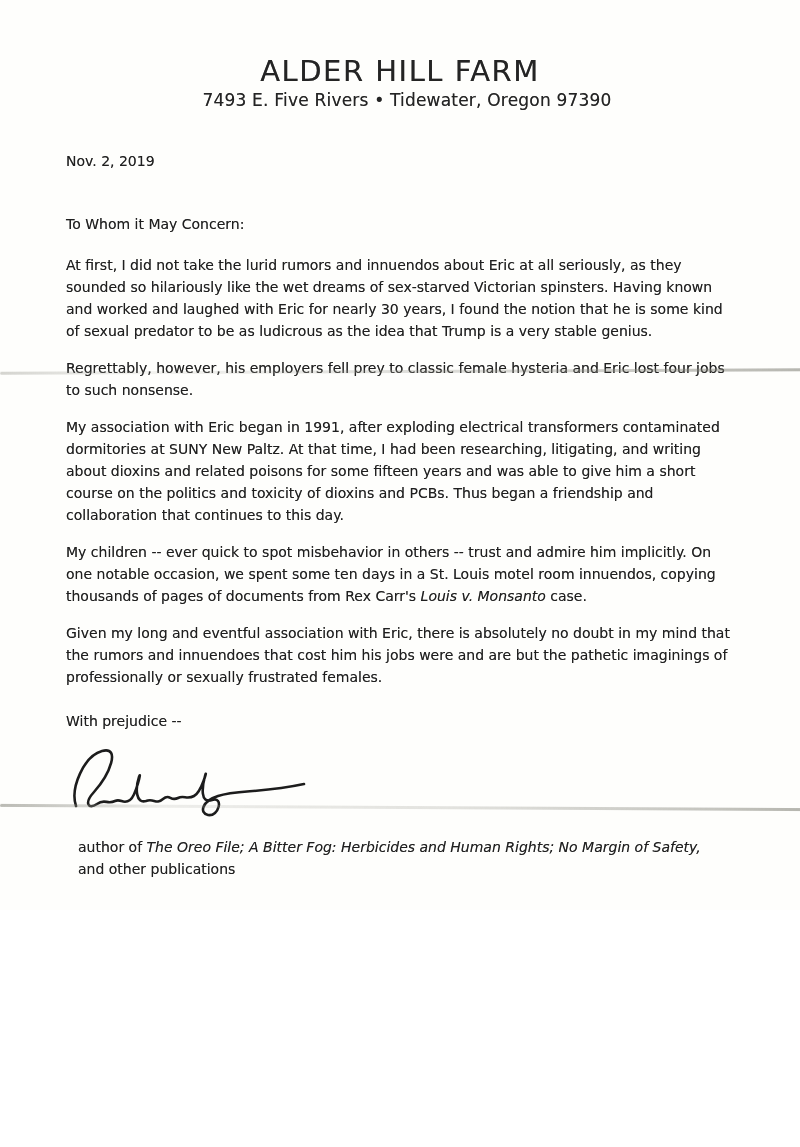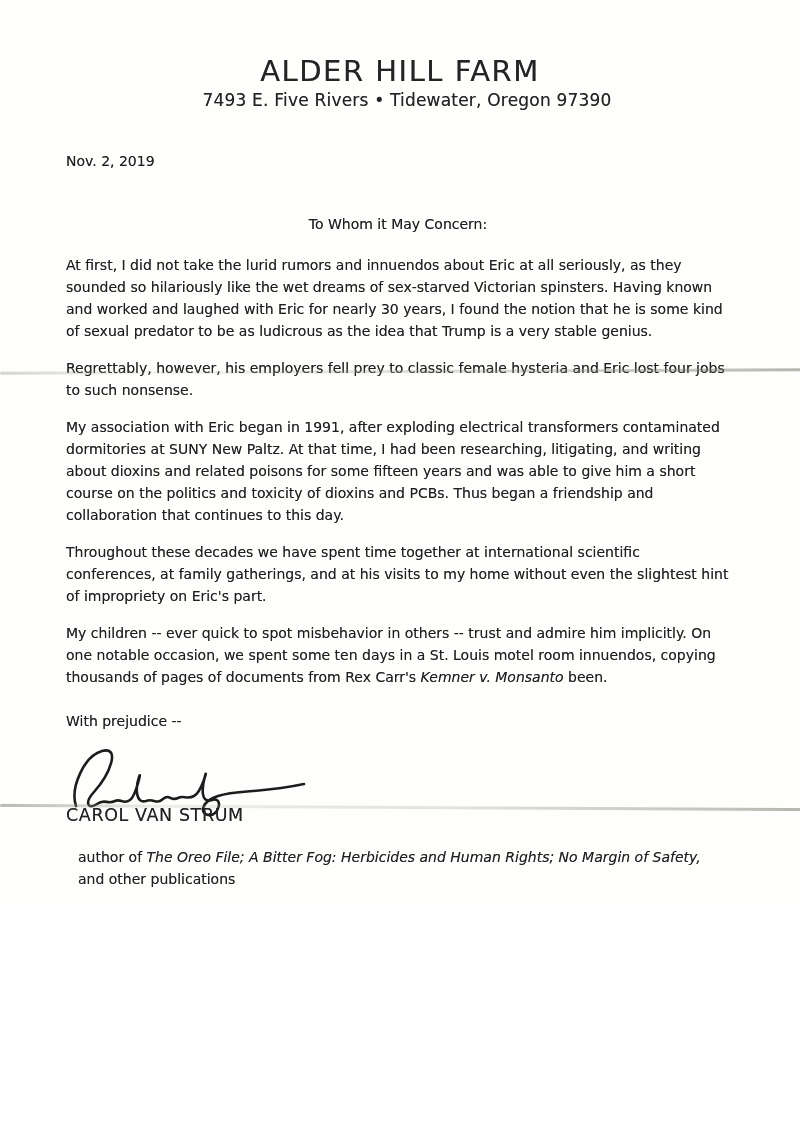--- a/index.html
+++ b/index.html
@@ -38,21 +38,21 @@
   }
   main.letter-body {
     padding: 0 70px 0 66px;
   }
   main p {
     font-size: 14px;
     line-height: 22px;
     margin: 0;
   }
   .date { margin: 38px 0 0; }
-  .salutation { margin: 41px 0 19px; text-align: center; }
+  .salutation { margin: 41px 0 19px; }
   .para { margin: 10px 0 15px; }
   .closing { margin: 22px 0 0; }
   .it { font-style: italic; }
   .sig-wrap {
     margin: 12px 0 0;
     height: 72px;
   }
   .signer {
     margin: -12px 0 0;
     font-size: 17.5px;
@@ -109,31 +109,30 @@
     <p class="date scan-text">Nov. 2, 2019</p>
 
     <p class="salutation scan-text">To Whom it May Concern:</p>
 
     <p class="para scan-text"><span>At first, I did not take the lurid rumors and innuendos about Eric at all seriously, as they sounded so hilariously like the wet dreams of sex-starved Victorian spinsters. Having known and worked and laughed with Eric for nearly 30 years, I found the notion that he is some kind of sexual predator to be as ludicrous as the idea that Trump is a very stable genius.</span></p>
 
     <p class="para scan-text"><span>Regrettably, however, his employers fell prey to classic female hysteria and Eric lost four jobs to such nonsense.</span></p>
 
     <p class="para scan-text"><span>My association with Eric began in 1991, after exploding electrical transformers contaminated dormitories at SUNY New Paltz. At that time, I had been researching, litigating, and writing about dioxins and related poisons for some fifteen years and was able to give him a short course on the politics and toxicity of dioxins and PCBs.  Thus began a friendship and collaboration that continues to this day.</span></p>
 
-    <p class="para scan-text"><span>Throughout these decades we have spent time together at international scientific conferences, at family gatherings, and at his visits to my home without even the slightest hint of impropriety on Eric's part.</span></p>
 
-    <p class="para scan-text"><span>My children -- ever quick to spot misbehavior in others -- trust and admire him implicitly. On one notable occasion, we spent some ten days in a St. Louis motel room innuendos, copying thousands of pages of documents from Rex Carr's </span><span class="it">Kemner v. Monsanto</span><span> been.</span></p>
+    <p class="para scan-text"><span>My children -- ever quick to spot misbehavior in others -- trust and admire him implicitly. On one notable occasion, we spent some ten days in a St. Louis motel room innuendos, copying thousands of pages of documents from Rex Carr's </span><span class="it">Louis v. Monsanto</span><span> case.</span></p>
 
+    <p class="para scan-text"><span>Given my long and eventful association with Eric, there is absolutely no doubt in my mind that the rumors and innuendoes that cost him his jobs were and are but the pathetic imaginings of professionally or sexually frustrated females.</span></p>
 
     <p class="closing scan-text">With prejudice --</p>
 
     <div class="sig-wrap">
       <svg viewBox="0 0 250 78" width="250" height="78" aria-hidden="true">
         <path d="M10 62 C4 44 18 12 36 7 C55 2 44 30 28 48 C18 59 22 66 31 60 C39 54 41 61 49 57 C55 54 57 61 64 56 C70 52 76 24 73 33 C69 45 70 60 80 57 C88 54 90 61 97 55 C104 49 104 58 112 54 C118 51 121 56 128 52 C136 48 142 22 139 32 C136 43 134 60 146 56 C158 52 153 73 142 71 C133 69 136 57 152 52 C170 46 196 49 238 40" stroke="#1c1c1c" stroke-width="2.6" fill="none" stroke-linecap="round" stroke-linejoin="round"></path>
       </svg>
     </div>
 
-    <p class="signer scan-text">CAROL VAN STRUM</p>
 
     <p class="byline scan-text"><span>author of </span><span class="it">The Oreo File; A Bitter Fog: Herbicides and Human Rights; No Margin of Safety,</span><span> and other publications</span></p>
 
   </main>
 </div>
 
 </body></html>

